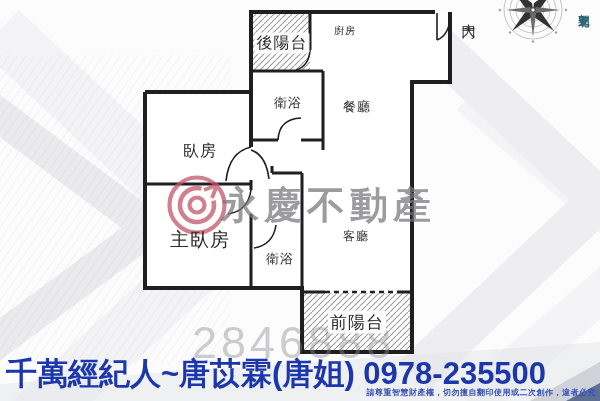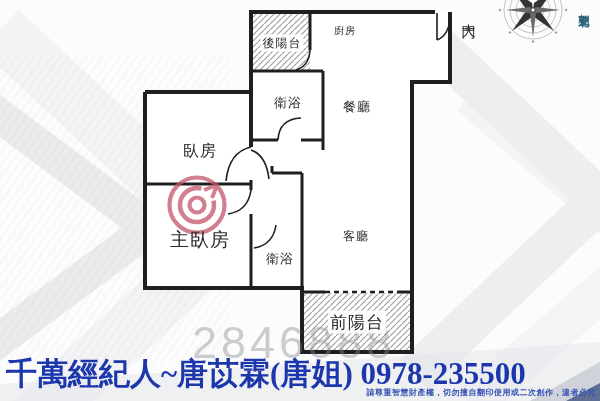--- a/index.html
+++ b/index.html
@@ -30,21 +30,21 @@
     font-size:38px;font-weight:bold;letter-spacing:5px;
     color:rgba(118,118,120,0.72);white-space:nowrap;
   }
   .wm-number{
     position:absolute;left:192px;top:317px;z-index:5;
     font-size:45px;letter-spacing:4px;color:rgba(138,138,144,0.42);
     white-space:nowrap;
   }
   .banner{
     position:absolute;left:6px;top:353px;z-index:8;
-    font-size:31px;font-weight:bold;color:#1c36ac;white-space:nowrap;font-family:Liberation Serif, serif;
+    font-size:31px;font-weight:bold;color:#1c36ac;white-space:nowrap;
   }
   .disclaimer{
     position:absolute;right:4px;top:387px;z-index:8;
     font-size:8px;font-weight:bold;color:#3752b4;letter-spacing:0.5px;
     white-space:nowrap;
     padding-left:16px;
   }
   .orient{
     right:9px;top:5px;font-size:11px;font-weight:bold;color:#2d6478;
     font-family:"Liberation Sans",sans-serif;letter-spacing:1px;
@@ -118,23 +118,24 @@
     </g>
 
     <g transform="translate(197,205)" opacity="0.75">
       <circle r="27.5" fill="none" stroke="#c4556a" stroke-width="4.2"></circle>
       <path d="M4.4 -16.4 A 17 17 0 1 0 16.4 -4.4" fill="none" stroke="#c4556a" stroke-width="4.6"></path>
       <circle r="7.5" fill="none" stroke="#c4556a" stroke-width="4.2"></circle>
       <path d="M7 -15 L20 -20 L15 -7" fill="none" stroke="#c4556a" stroke-width="4" stroke-linejoin="round"></path>
     </g>
   </svg>
 
+  <div class="wm-brand">永慶不動產</div>
   <div class="wm-number">2846888</div>
 
-  <div class="lbl bg" style="left:282px;top:43px;font-size:12px">後陽台</div>
+  <div class="lbl bg" style="left:282px;top:43px;font-size:16px">後陽台</div>
   <div class="lbl" style="left:345px;top:31px;font-size:10px">廚房</div>
   <div class="lbl" style="left:288px;top:103px;font-size:13px">衛浴</div>
   <div class="lbl" style="left:357px;top:107px;font-size:13px">餐廳</div>
   <div class="lbl" style="left:200px;top:151px;font-size:16px">臥房</div>
   <div class="lbl" style="left:200px;top:240px;font-size:19px">主臥房</div>
   <div class="lbl" style="left:280px;top:259px;font-size:13px">衛浴</div>
   <div class="lbl" style="left:356px;top:236px;font-size:12px">客廳</div>
   <div class="lbl bg" style="left:357px;top:322px;font-size:17px">前陽台</div>
 
   <div class="vert gate">大門</div>

